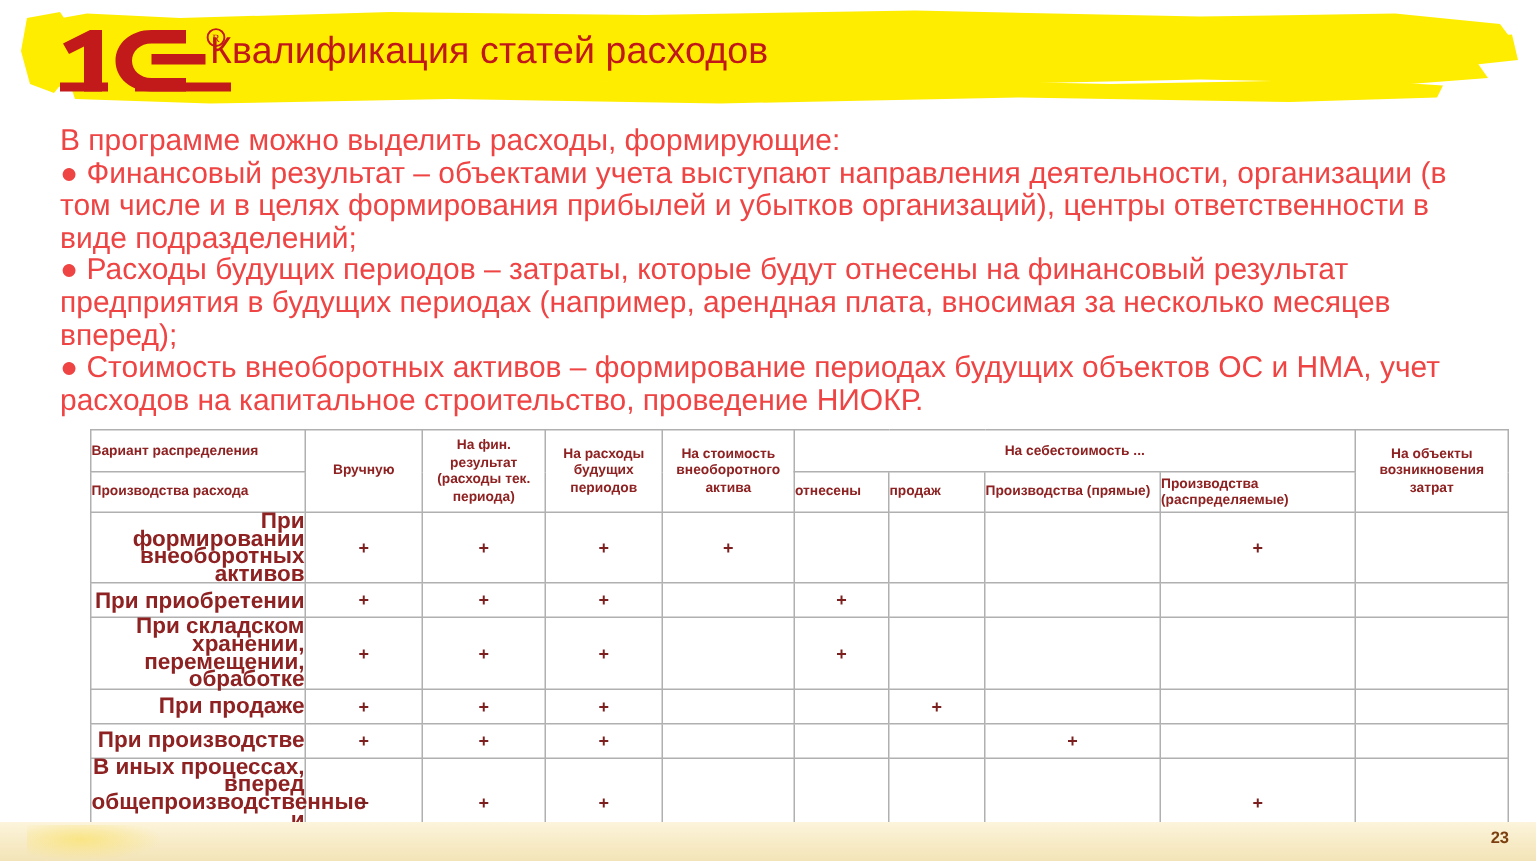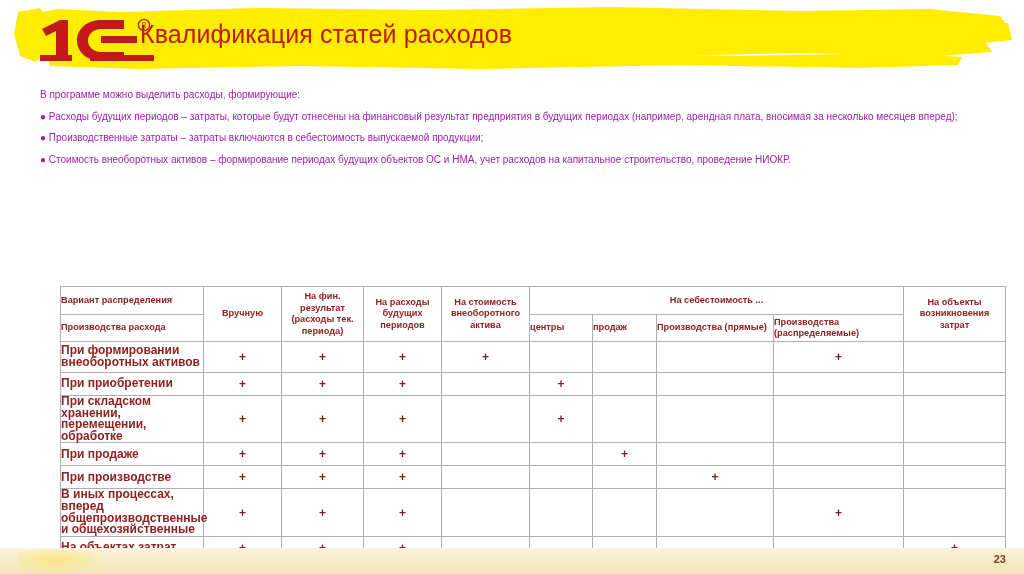--- a/index.html
+++ b/index.html
@@ -46,23 +46,23 @@
     white-space: nowrap;
     line-height: 32px;
   }
 
   
   .body-text {
     position: absolute;
     left: 40px;
     top: 84px;
     width: 958px;
-    font-size: 10px;
+    font-size: 20px;
     line-height: 21.6px;
-    color: #a21caf;
+    color: #ef4444;
   }
   .body-text p {
     margin: 0;
     white-space: nowrap;
   }
   .body-text p.wrap { white-space: normal; }
 
   
   .tbl-wrap {
     position: absolute;
@@ -97,24 +97,24 @@
     padding-left: 9px;
   }
   th.corner-top {
     height: 27px;
   }
   th.corner-bot {
     height: 26px;
   }
   td.rowlabel {
     color: #8E2222;
-    font-size: 12px;
+    font-size: 15px;
     font-weight: bold;
     line-height: 11.6px;
-    text-align: left;
+    text-align: right;
     padding: 4px 4px 4px 9px;
   }
   td.mark {
     text-align: center;
     color: #7B1F1F;
     font-size: 12px;
     font-weight: bold;
     line-height: 12px;
   }
   tr.r-tall td { height: 30px; }
@@ -180,22 +180,22 @@
       <circle cx="106" cy="8" r="5.6" fill="none" stroke="#C21A1A" stroke-width="1.3"></circle>
       <text x="106" y="11.2" font-size="7.5" font-family="Liberation Serif, serif" text-anchor="middle" fill="#C21A1A">R</text>
     </g>
   </svg>
 </div>
 
 <div class="banner-title">Квалификация статей расходов</div>
 
 <div class="body-text">
   <p>В программе можно выделить расходы, формирующие:</p>
+  <p class="wrap">● Финансовый результат – объектами учета выступают направления деятельности, организации (в том числе и в целях формирования прибылей и убытков организаций), центры ответственности в виде подразделений;</p>
   <p class="wrap">● Расходы будущих периодов – затраты, которые будут отнесены на финансовый результат предприятия в будущих периодах (например, арендная плата, вносимая за несколько месяцев вперед);</p>
-  <p class="wrap">● Производственные затраты – затраты включаются в себестоимость выпускаемой продукции;</p>
   <p class="wrap">● Стоимость внеоборотных активов – формирование периодах будущих объектов ОС и НМА, учет расходов на капитальное строительство, проведение НИОКР.</p>
 </div>
 
 <div class="tbl-wrap">
   <table class="matrix">
     <colgroup>
       <col style="width:143px">
       <col style="width:78px">
       <col style="width:82px">
       <col style="width:78px">
@@ -211,21 +211,21 @@
         <th class="hd hd-left corner-top" rowspan="1">Вариант распределения</th>
         <th class="hd" rowspan="2">Вручную</th>
         <th class="hd" rowspan="2">На фин. результат (расходы тек. периода)</th>
         <th class="hd" rowspan="2">На расходы будущих периодов</th>
         <th class="hd" rowspan="2">На стоимость внеоборотного актива</th>
         <th class="hd" colspan="4">На себестоимость ...</th>
         <th class="hd" rowspan="2">На объекты возникновения затрат</th>
       </tr>
       <tr>
         <th class="hd hd-left corner-bot">Производства расхода</th>
-        <th class="hd hd-left">центры</th>
+        <th class="hd hd-left">отнесены</th>
         <th class="hd hd-left">продаж</th>
         <th class="hd hd-left">Производства (прямые)</th>
         <th class="hd hd-left">Производства (распределяемые)</th>
       </tr>
     </thead>
     <tbody id="matrix-body">
         <tr class="r-tall">
           <td class="rowlabel">При формировании внеоборотных активов</td>
           <td class="mark">+</td>
           <td class="mark">+</td>

